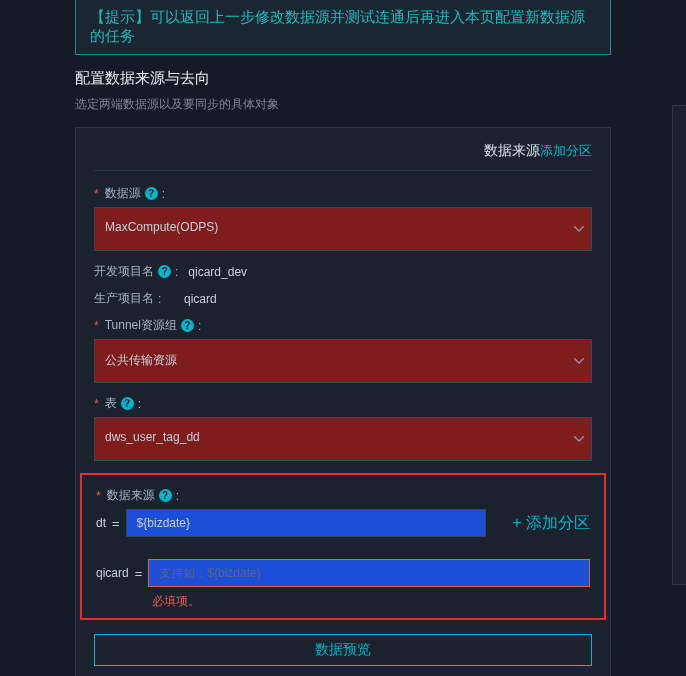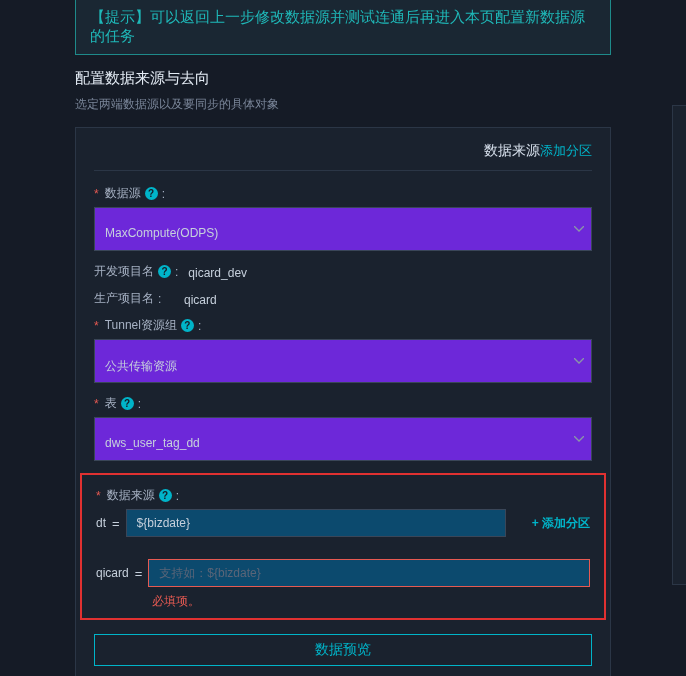--- a/index.html
+++ b/index.html
@@ -57,58 +57,58 @@
     }
     .req { color: #e65a52; margin-right: 2px; }
     .help-icon {
       display: inline-flex; align-items:center; justify-content:center;
       width: 13px; height: 13px; border-radius: 50%;
       background: #00b4c9; color: #151b26; font-size: 10px; font-weight: bold;
     }
     .two-col { display: flex; gap: 10px; }
     .select, .input {
       width: 100%;
-      background: #6d28d9;
+      background: #7f1d1d;
       border: 1px solid #3a4658;
       color: #c6d0dc;
       font-size: 12px;
-      padding: 18px 26px 6px 10px;
+      padding: 12px 26px 6px 10px;
       height: 44px;
       position: relative;
     }
     .select-wrap { position: relative; flex: 1; }
     .chevron {
       position: absolute; right: 8px; top: 50%; transform: translateY(-50%);
       pointer-events: none;
     }
     .chevron svg { display:block; }
     .inline-kv {
-      display:flex; align-items:flex-end; gap:10px; font-size:12px; color:#a7b2c4;
+      display:flex; align-items:center; gap:10px; font-size:12px; color:#a7b2c4;
       margin-bottom:10px;
     }
     .inline-kv .k { display:flex; align-items:center; gap:4px; min-width:80px;}
     .inline-kv .v { color:#c6d0dc; }
     .highlight-box {
       border: 2px solid #e03131;
       padding: 12px 14px 8px 14px;
       margin: 0 -14px;
     }
     .part-row {
       display:flex; align-items:center; gap:6px; margin-bottom:10px;
     }
     .part-row .key { font-size:12px; color:#c6d0dc; white-space:nowrap; }
     .part-row .eq { color:#c6d0dc; }
     .part-row .input-wrap { flex:1; }
     .part-input {
-      width:100%; height:28px; background:#0c4a6e; border:1px solid #3a4658;
+      width:100%; height:28px; background:#1d4ed8; border:1px solid #3a4658;
       padding:0 10px; color:#c6d0dc; font-size:12px;
     }
     .part-input.err { border-color:#e65a52; }
     .part-input::placeholder { color:#5a6578; }
-    .add-link { color:#00b4c9; font-size:12px; white-space:nowrap; cursor:pointer; margin-left:20px;font-weight:bold;}
+    .add-link { color:#00b4c9; font-size:16px; white-space:nowrap; cursor:pointer; margin-left:20px;}
     .err-text { color:#e65a52; font-size:12px; margin-left:56px; margin-top:-4px; }
     .preview-btn {
       width:100%; height:32px; margin-top:14px;
       background: transparent; border:1px solid #00b4c9;
       color:#00b4c9; font-size:14px; cursor:pointer;
     }
     .side-panel-edge {
       position:absolute; right:0; top:105px; width:14px; height:480px;
       background:#1a222e; border:1px solid #2b3646; border-right:none;
     }

